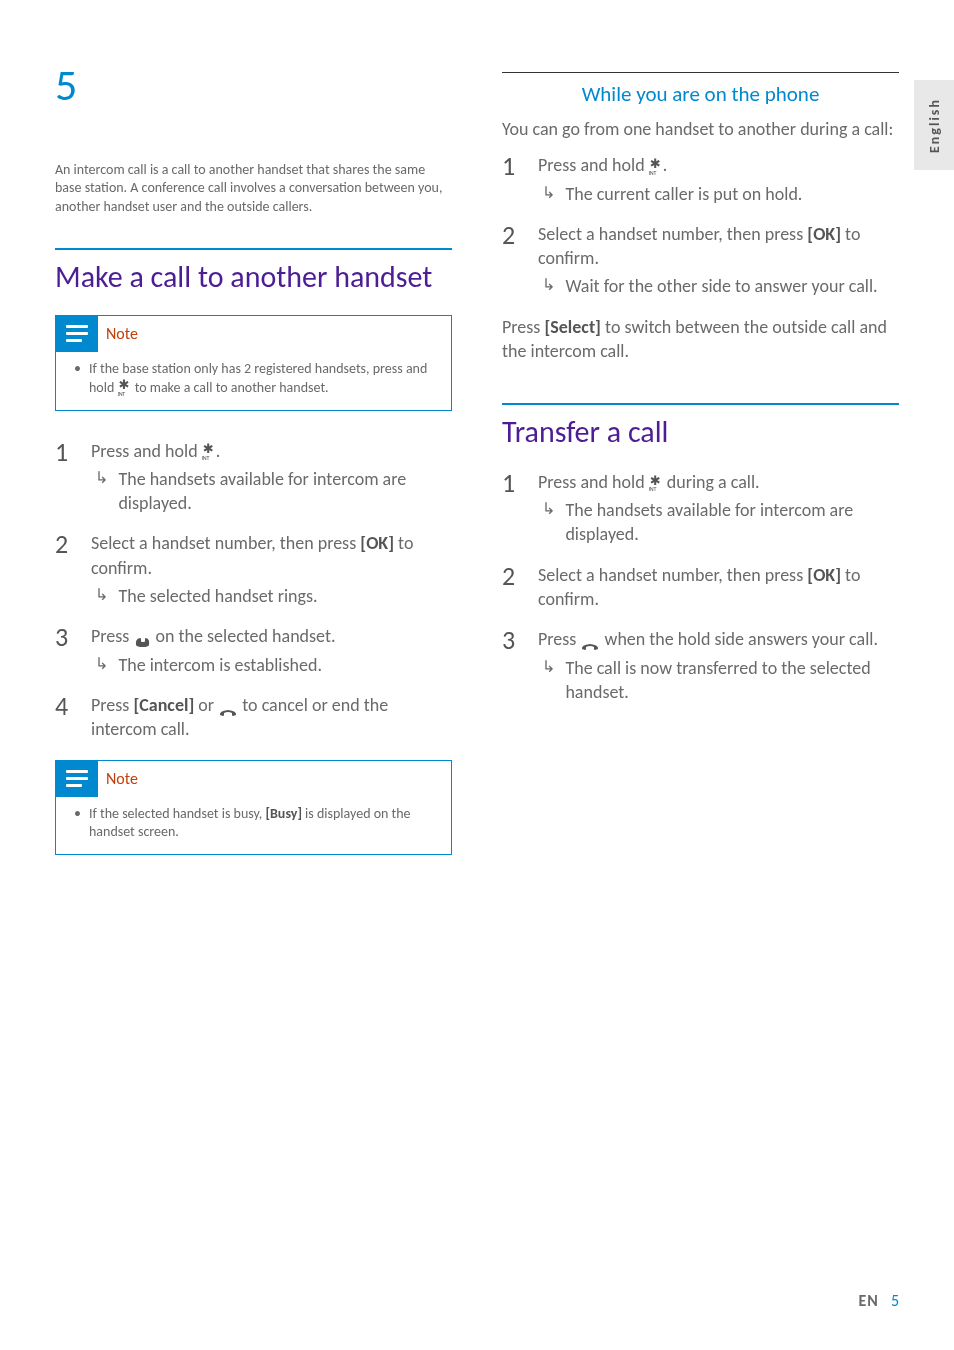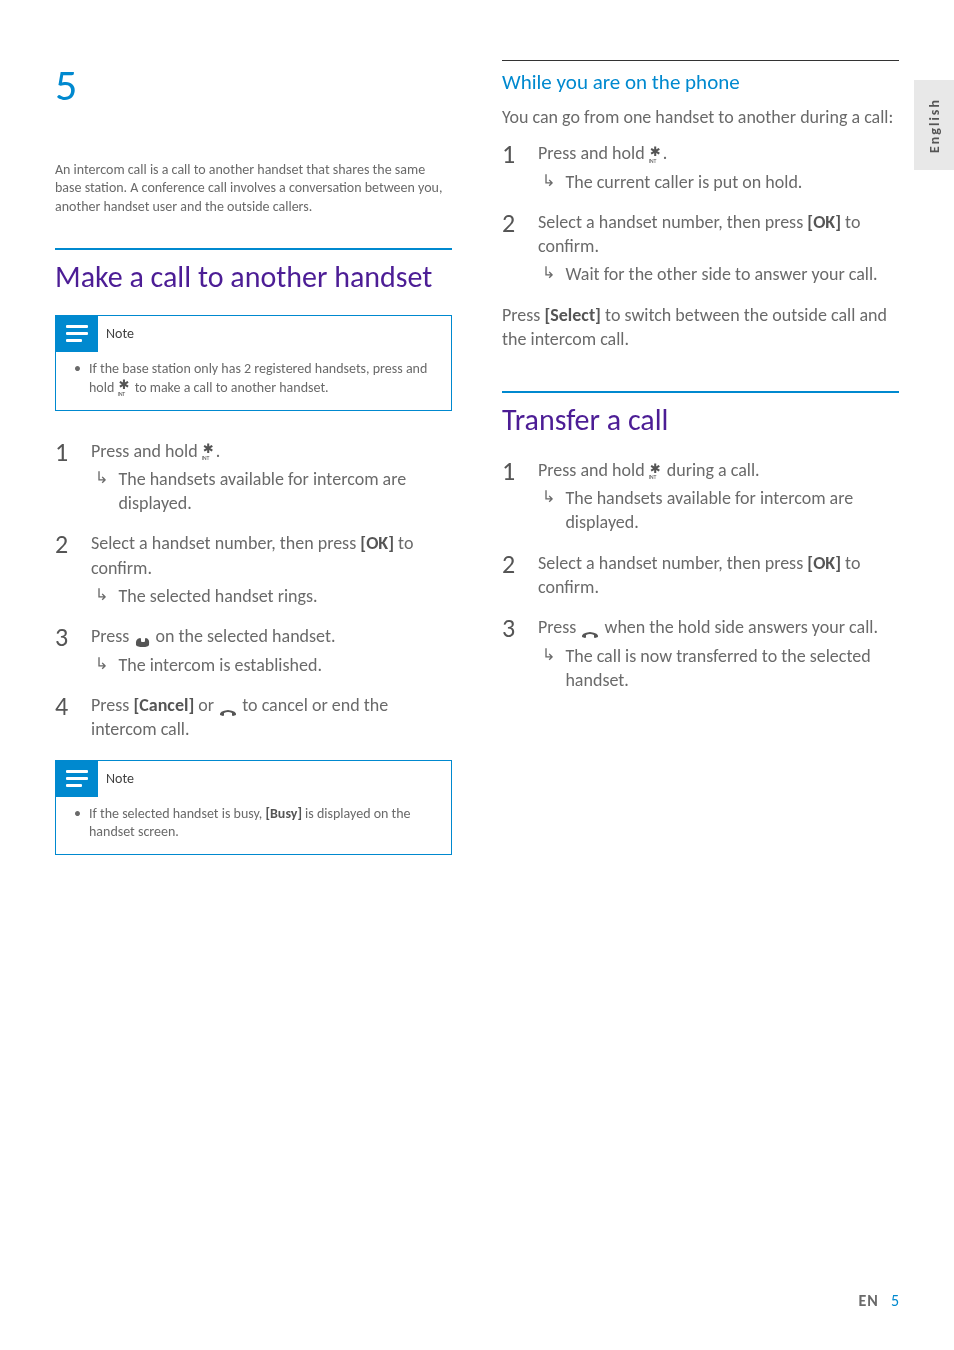--- a/index.html
+++ b/index.html
@@ -66,21 +66,21 @@
     }
     .h3 {
       color: #0089cf;
       font-size: 21px;
       font-weight: 400;
       border-top: 1px solid #333;
       padding-top: 8px;
       margin-bottom: 10px;
       margin-top: 28px;
     }
-    .h3.first { margin-top: 0; }
+    .h3.first { margin-top: 12px; text-align: center; }
     .para {
       font-size: 18px;
       line-height: 1.35;
       color: #6a6a6a;
       margin-bottom: 12px;
     }
     .note-box {
       border: 1px solid #0089cf;
       margin-bottom: 28px;
       margin-top: 18px;
@@ -98,22 +98,22 @@
       align-items: center;
       justify-content: center;
       flex-direction: column;
       gap: 4px;
     }
     .note-icon .line {
       width: 22px; height: 3px; background: #fff; border-radius: 1px;
     }
     .note-icon .line.short { width: 16px; align-self: flex-start; margin-left:10px;}
     .note-label {
-      color: #404040;
-      font-size: 14px;
+      color: #c2410c;
+      font-size: 16px;
     }
     .note-body {
       padding: 8px 12px 12px 18px;
       font-size: 14px;
       line-height: 1.35;
       color: #6a6a6a;
     }
     .note-body .bullet {
       display: flex;
       gap: 8px;

